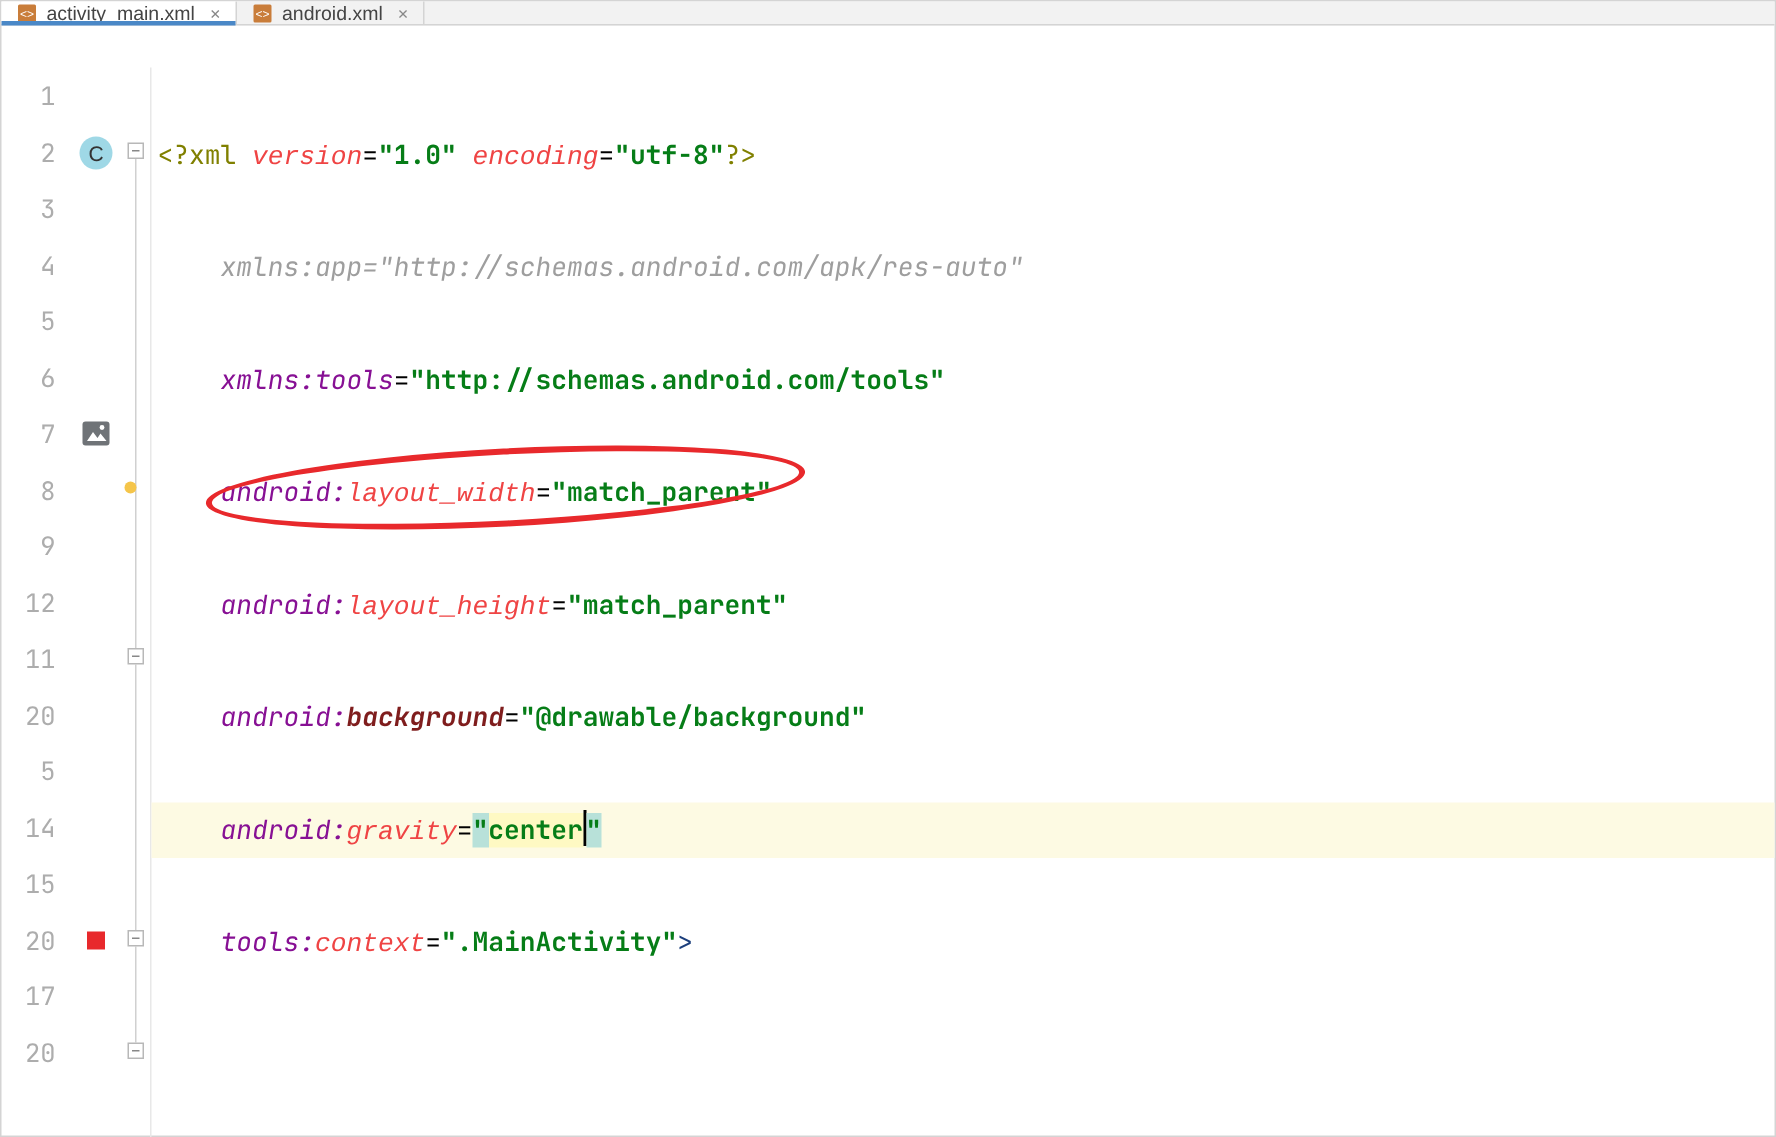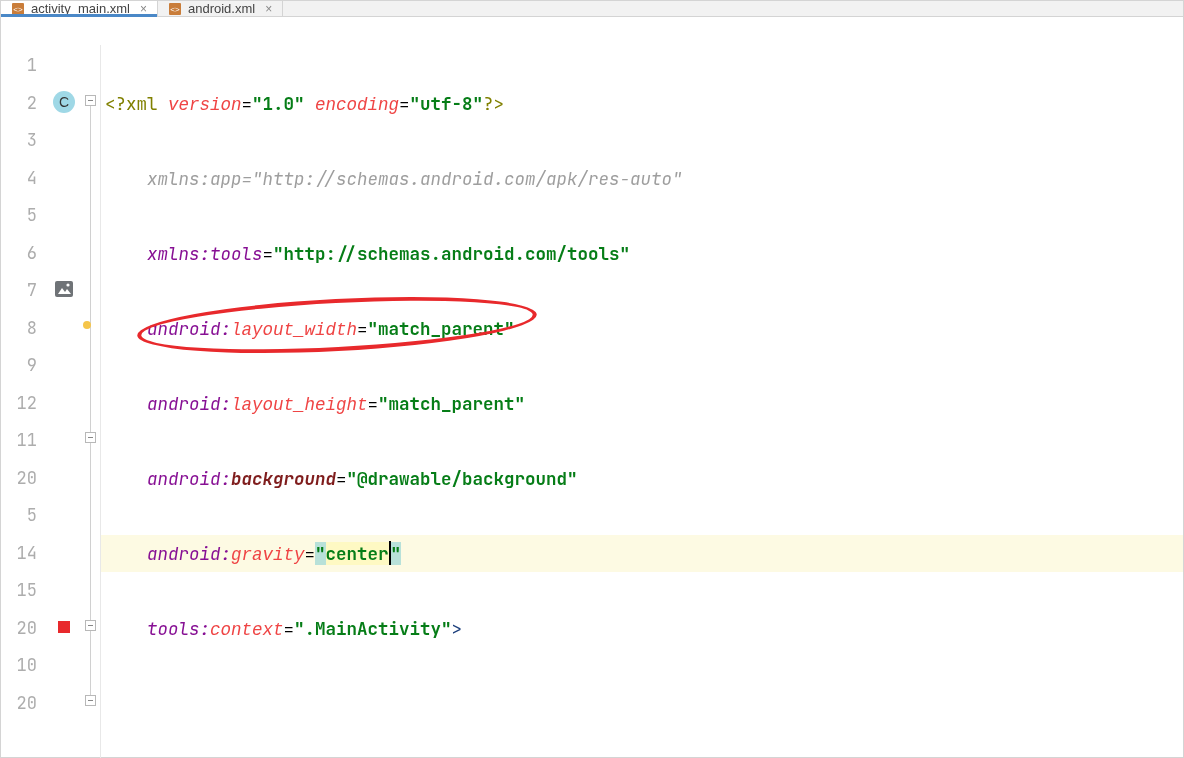--- a/index.html
+++ b/index.html
@@ -84,21 +84,21 @@
       <div class="ln">7</div>
       <div class="ln">8</div>
       <div class="ln">9</div>
       <div class="ln">12</div>
       <div class="ln">11</div>
       <div class="ln">20</div>
       <div class="ln">5</div>
       <div class="ln">14</div>
       <div class="ln">15</div>
       <div class="ln">20</div>
-      <div class="ln">10</div>
+      <div class="ln">17</div>
       <div class="ln">20</div>
     </div>
 
     <div class="marks">
       <div class="mark mark-c" style="top:46px">C</div>
       <div class="mark mark-img" style="top:233px">
         <svg width="20" height="18" viewBox="0 0 20 18">
             <rect x="1" y="1" width="18" height="16" rx="2" fill="#6f7377"></rect>
             <polygon points="4,14 8,8 11,12 13,9 17,14" fill="#fff"></polygon>
             <circle cx="14" cy="5" r="1.6" fill="#fff"></circle>

